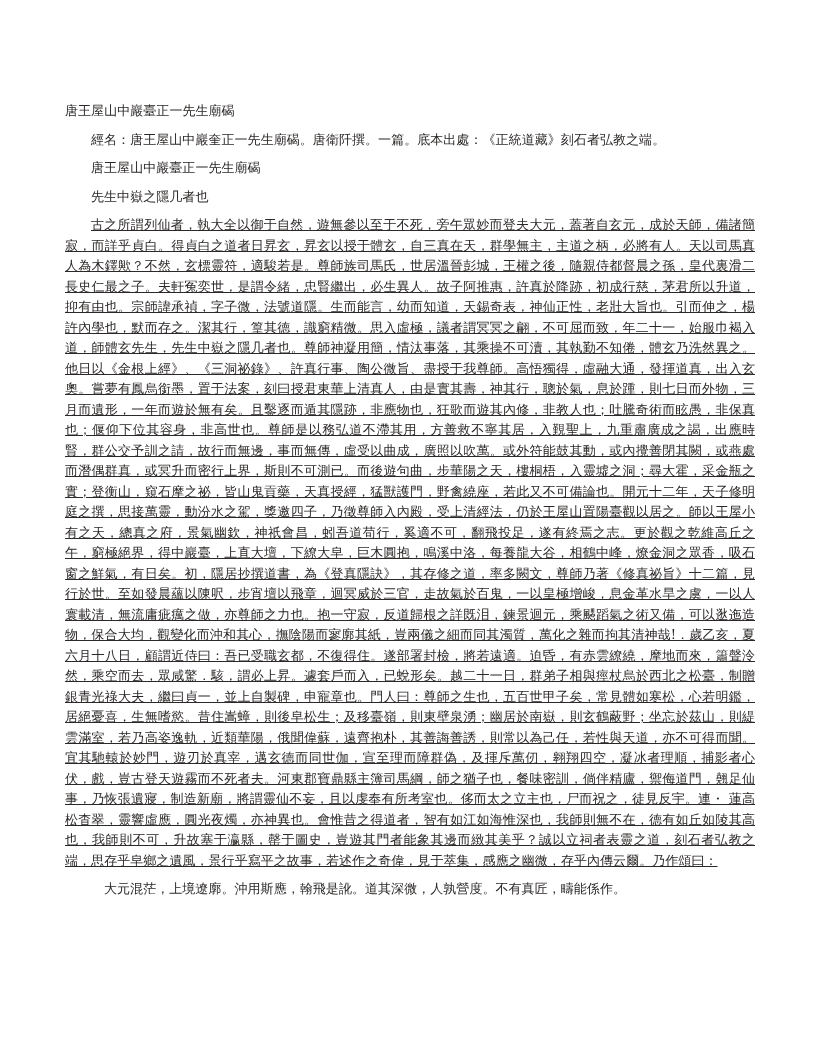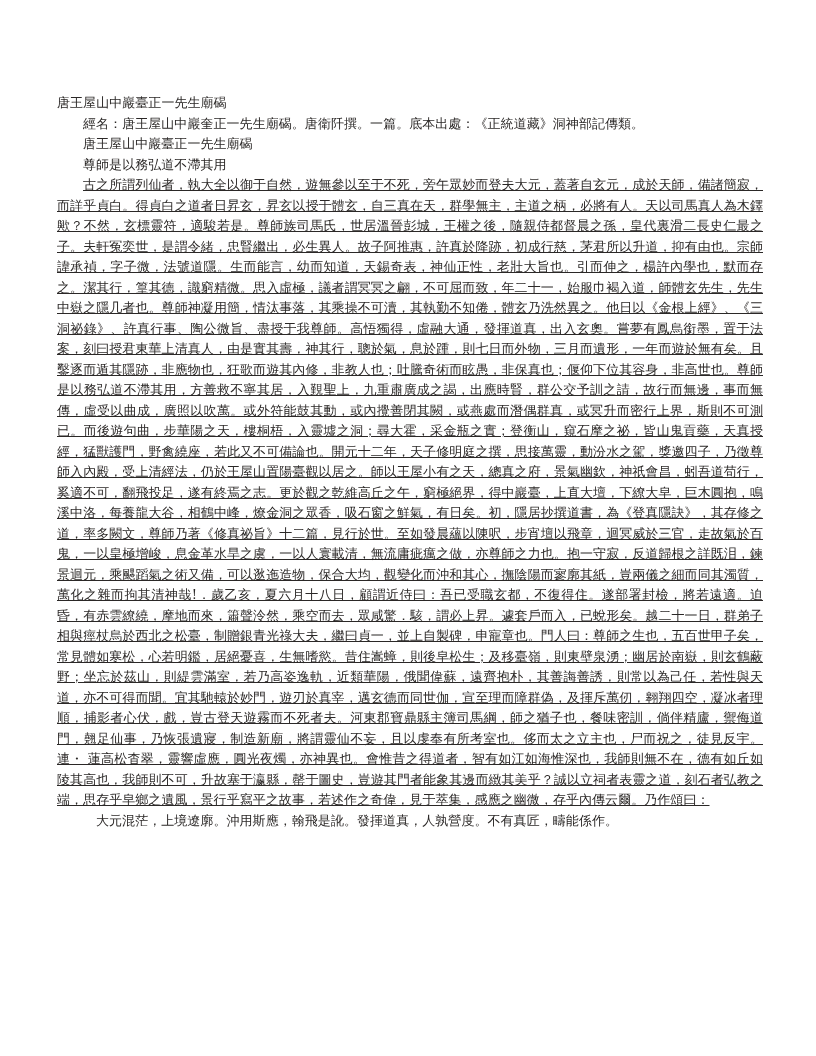--- a/index.html
+++ b/index.html
@@ -27,21 +27,21 @@
     position: absolute;
     left: 57px;
     top: 93px;
     width: 706px;
   }
   .line, .para {
     font-size: 13.0px;
     line-height: 20.5px;
     letter-spacing: 0.05px;
     color: #2b2827;
-    margin: 0;
+    margin: 8px;
     text-align: justify;
     text-justify: inter-character;
     word-break: break-all;
     white-space: pre-wrap;
   }
   .doc-title {
     text-indent: 0;
   }
   .indent1 {
     text-indent: 2em;
@@ -62,24 +62,24 @@
   }
 </style>
 </head>
 <body>
 
 <div class="page">
   <div class="content">
 
     <div class="line doc-title">唐王屋山中巖臺正一先生廟碣</div>
 
-    <div class="line indent1">經名：唐王屋山中巖奎正一先生廟碣。唐衛阡撰。一篇。底本出處：《正統道藏》洞神部記傳類。</div>
+    <div class="line indent1">經名：唐王屋山中巖奎正一先生廟碣。唐衛阡撰。一篇。底本出處：《正統道藏》刻石者弘教之端。</div>
 
     <div class="line indent1">唐王屋山中巖臺正一先生廟碣</div>
 
-    <div class="line indent1">尊師是以務弘道不滯其用</div>
+    <div class="line indent1">先生中嶽之隱几者也</div>
 
     <div class="para body-block">古之所謂列仙者，執大全以御于自然，遊無參以至于不死，旁午眾妙而登夫大元，蓋著自玄元，成於天師，備諸簡寂，而詳乎貞白。得貞白之道者日昇玄，昇玄以授于體玄，自三真在天，群學無主，主道之柄，必將有人。天以司馬真人為木鐸歟？不然，玄標靈符，適駿若是。尊師族司馬氏，世居溫晉彭城，王權之後，隨親侍都督晨之孫，皇代裏滑二長史仁最之子。夫軒冤奕世，是謂令緒，忠賢繼出，必生異人。故子阿推惠，許真於降跡，初成行慈，茅君所以升道，抑有由也。宗師諱承禎，字子微，法號道隱。生而能言，幼而知道，天錫奇表，神仙正性，老壯大旨也。引而伸之，楊許內學也，默而存之。潔其行，篁其德，識窮精微。思入虛極，議者謂冥冥之翩，不可屈而致，年二十一，始服巾褐入道，師體玄先生，先生中嶽之隱几者也。尊師神凝用簡，情汰事落，其乘操不可瀆，其執勤不知倦，體玄乃洗然異之。他日以《金根上經》、《三洞祕錄》、許真行事、陶公微旨、盡授于我尊師。高悟獨得，虛融大通，發揮道真，出入玄奧。嘗夢有鳳烏銜墨，置于法案，刻曰授君東華上清真人，由是實其壽，神其行，聰於氣，息於踵，則七日而外物，三月而遺形，一年而遊於無有矣。且鑿逐而遁其隱跡，非應物也，狂歌而遊其內修，非教人也；吐騰奇術而眩愚，非保真也；偃仰下位其容身，非高世也。尊師是以務弘道不滯其用，方善救不寧其居，入覲聖上，九重肅廣成之謁，出應時賢，群公交予訓之請，故行而無邊，事而無傳，虛受以曲成，廣照以吹萬。或外符能鼓其動，或內攪善閉其闕，或燕處而潛偶群真，或冥升而密行上界，斯則不可測已。而後遊句曲，步華陽之天，樓桐梧，入靈墟之洞；尋大霍，采金瓶之實；登衡山，窺石摩之祕，皆山鬼貢藥，天真授經，猛獸護門，野禽繞座，若此又不可備論也。開元十二年，天子修明庭之撰，思接萬靈，動汾水之駕，獎邀四子，乃徵尊師入內殿，受上清經法，仍於王屋山置陽臺觀以居之。師以王屋小有之天，總真之府，景氣幽欽，神祇會昌，蚓吾道苟行，奚適不可，翻飛投足，遂有終焉之志。更於觀之乾維高丘之午，窮極絕界，得中巖臺，上直大壇，下繚大皁，巨木圓抱，鳴溪中洛，每養龍大谷，相鶴中峰，燎金洞之眾香，吸石窗之鮮氣，有日矣。初，隱居抄撰道書，為《登真隱訣》，其存修之道，率多闕文，尊師乃著《修真祕旨》十二篇，見行於世。至如發晨蘊以陳呎，步宵壇以飛章，迴冥威於三官，走故氣於百鬼，一以皇極增峻，息金革水旱之虞，一以人寰載清，無流庸疵癘之做，亦尊師之力也。抱一守寂，反道歸根之詳既泪，鍊景迴元，乘颸蹈氣之術又備，可以逖迤造物，保合大均，觀變化而沖和其心，撫陰陽而寥廓其紙，豈兩儀之細而同其濁質，萬化之雜而拘其清神哉!．歲乙亥，夏六月十八日，顧謂近侍曰：吾已受職玄都，不復得住。遂部署封檢，將若遠適。迫昏，有赤雲繚繞，摩地而來，簫聲泠然，乘空而去，眾咸驚．駭，謂必上昇。遽套戶而入，已蛻形矣。越二十一日，群弟子相與痙杖烏於西北之松臺，制贈銀青光祿大夫，繼曰貞一，並上自製碑，申寵章也。門人曰：尊師之生也，五百世甲子矣，常見體如寒松，心若明鑑，居絕憂喜，生無嗜慾。昔住嵩蟑，則後皁松生；及移臺嶺，則東壁泉湧；幽居於南嶽，則玄鶴蔽野；坐忘於茲山，則緹雲滿室，若乃高姿逸軌，近類華陽，俄聞偉蘇，遠齊抱朴，其善誨善誘，則常以為己任，若性與天道，亦不可得而聞。宜其馳轅於妙門，遊刃於真宰，邁玄德而同世伽，宣至理而障群偽，及揮斥萬仞，翱翔四空，凝冰者理順，捕影者心伏，戲，豈古登天遊霧而不死者夫。河東郡寶鼎縣主簿司馬綱，師之猶子也，餐味密訓，倘伴精廬，禦侮道門，翹足仙事，乃恢張遺寢，制造新廟，將謂靈仙不妄，且以虔奉有所考室也。侈而太之立主也，尸而祝之，徒見反宇。連・ 蓮高松杳翠，靈響虛應，圓光夜燭，亦神異也。會惟昔之得道者，智有如江如海惟深也，我師則無不在，德有如丘如陵其高也，我師則不可，升故塞于瀛縣，罄于圖史，豈遊其門者能象其邊而緻其美乎？誠以立祠者表靈之道，刻石者弘教之端，思存乎皁鄉之遺風，景行乎寫平之故事，若述作之奇偉，見于萃集，感應之幽微，存乎內傳云爾。乃作頌曰：</div>
 
-    <div class="line verse">大元混茫，上境遼廓。沖用斯應，翰飛是訛。發揮道真，人孰營度。不有真匠，疇能係作。</div>
+    <div class="line verse">大元混茫，上境遼廓。沖用斯應，翰飛是訛。道其深微，人孰營度。不有真匠，疇能係作。</div>
 
   </div>
 </div>
 
 </body></html>

